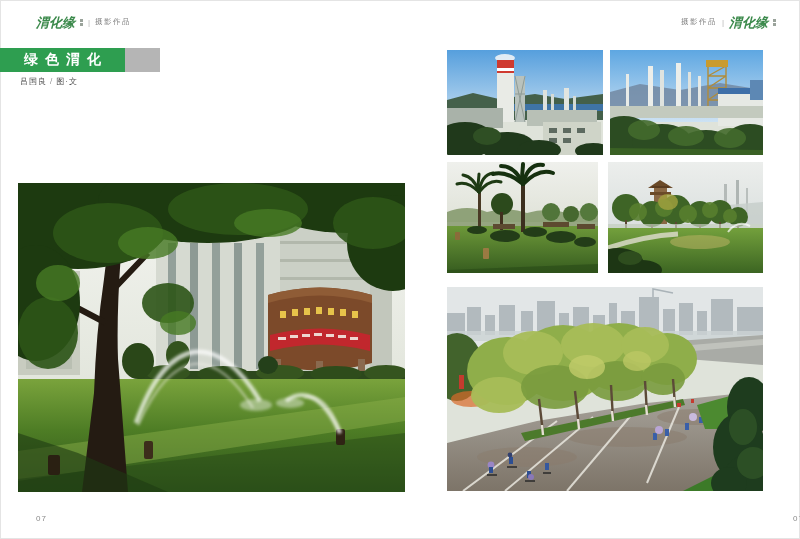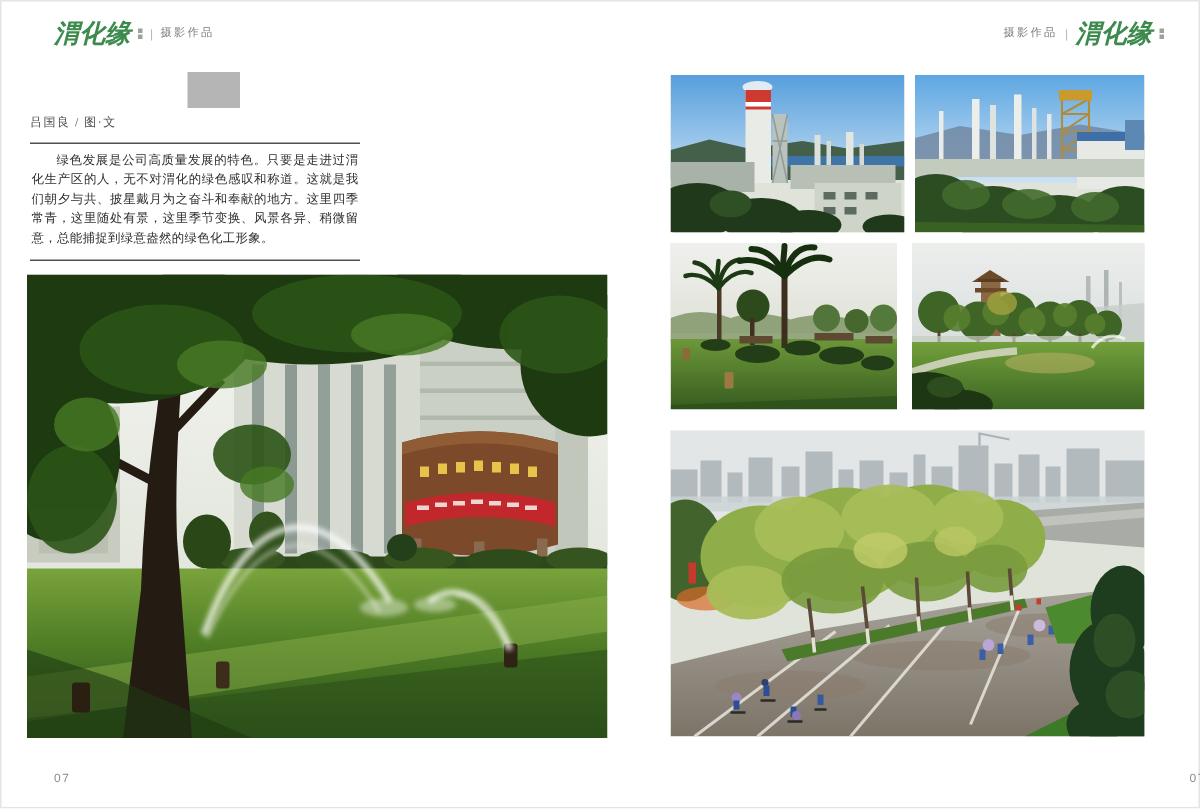--- a/index.html
+++ b/index.html
@@ -3,21 +3,21 @@
 <meta charset="utf-8">
 <style>
   html,body{margin:0;padding:0;background:#fff;}
   .spread{position:relative;width:800px;height:539px;background:#ffffff;overflow:hidden;
           font-family:"Liberation Serif", serif;box-shadow:inset 0 0 0 1px #e4e4e4;}
   
   .hdr{position:absolute;top:15px;display:flex;align-items:center;gap:5px;height:14px;}
   .hdr-left{left:36px;}
   .hdr-right{right:24px;}
   .logo-script{font-family:"Liberation Serif", serif;font-style:italic;font-weight:bold;
-               font-size:17px;color:#3c8a4c;letter-spacing:0px;line-height:1;}
+               font-size:13px;color:#3c8a4c;letter-spacing:0px;line-height:1;}
   .logo-marks{display:flex;flex-direction:column;gap:1px;}
   .logo-marks i{display:block;width:3px;height:3px;background:#9aa39b;}
   .hdr-sep{color:#b5b5b5;font-size:8px;font-family:"Liberation Sans", sans-serif;}
   .hdr-section{font-family:Liberation Sans, sans-serif;font-size:7.5px;color:#7d7d7d;
                letter-spacing:1.5px;}
   
   .title-bar{position:absolute;left:0;top:48px;width:125px;height:24px;background:#2e9e50;
              display:flex;align-items:center;justify-content:center;}
   .title-bar span{color:#ffffff;font-weight:bold;font-size:14px;letter-spacing:7px;
                   padding-left:7px;font-family:"Liberation Serif", serif;}
@@ -59,27 +59,27 @@
   <div class="hdr hdr-right">
     <span class="hdr-section">摄影作品</span>
     <span class="hdr-sep">|</span>
     <span class="logo-script">渭化缘</span>
     <span class="logo-marks">
         <i></i>
         <i></i>
       </span>
   </div>
 
+  <div class="title-bar">
+    <span>绿色渭化</span>
+  </div>
   <div class="title-gray"></div>
 
   <div class="byline">吕国良 / 图·文</div>
 
-  <div class="para-box">
-    <p>绿色发展是公司高质量发展的特色。只要是走进过渭化生产区的人，无不对渭化的绿色感叹和称道。这就是我们朝夕与共、披星戴月为之奋斗和奉献的地方。这里四季常青，这里随处有景，这里季节变换、风景各异、稍微留意，总能捕捉到绿意盎然的绿色化工形象。</p>
-  </div>
 
   <div class="ph ph-main">
     <svg viewBox="0 0 387 309" preserveAspectRatio="none">
       <defs>
         <linearGradient id="mSky" x1="0" y1="0" x2="0" y2="1">
           <stop offset="0" stop-color="#f4f5f1"></stop>
             <stop offset="1" stop-color="#d9ded1"></stop>
         </linearGradient>
         <linearGradient id="mLawn" x1="0" y1="0" x2="0" y2="1">
           <stop offset="0" stop-color="#7aa33c"></stop>

